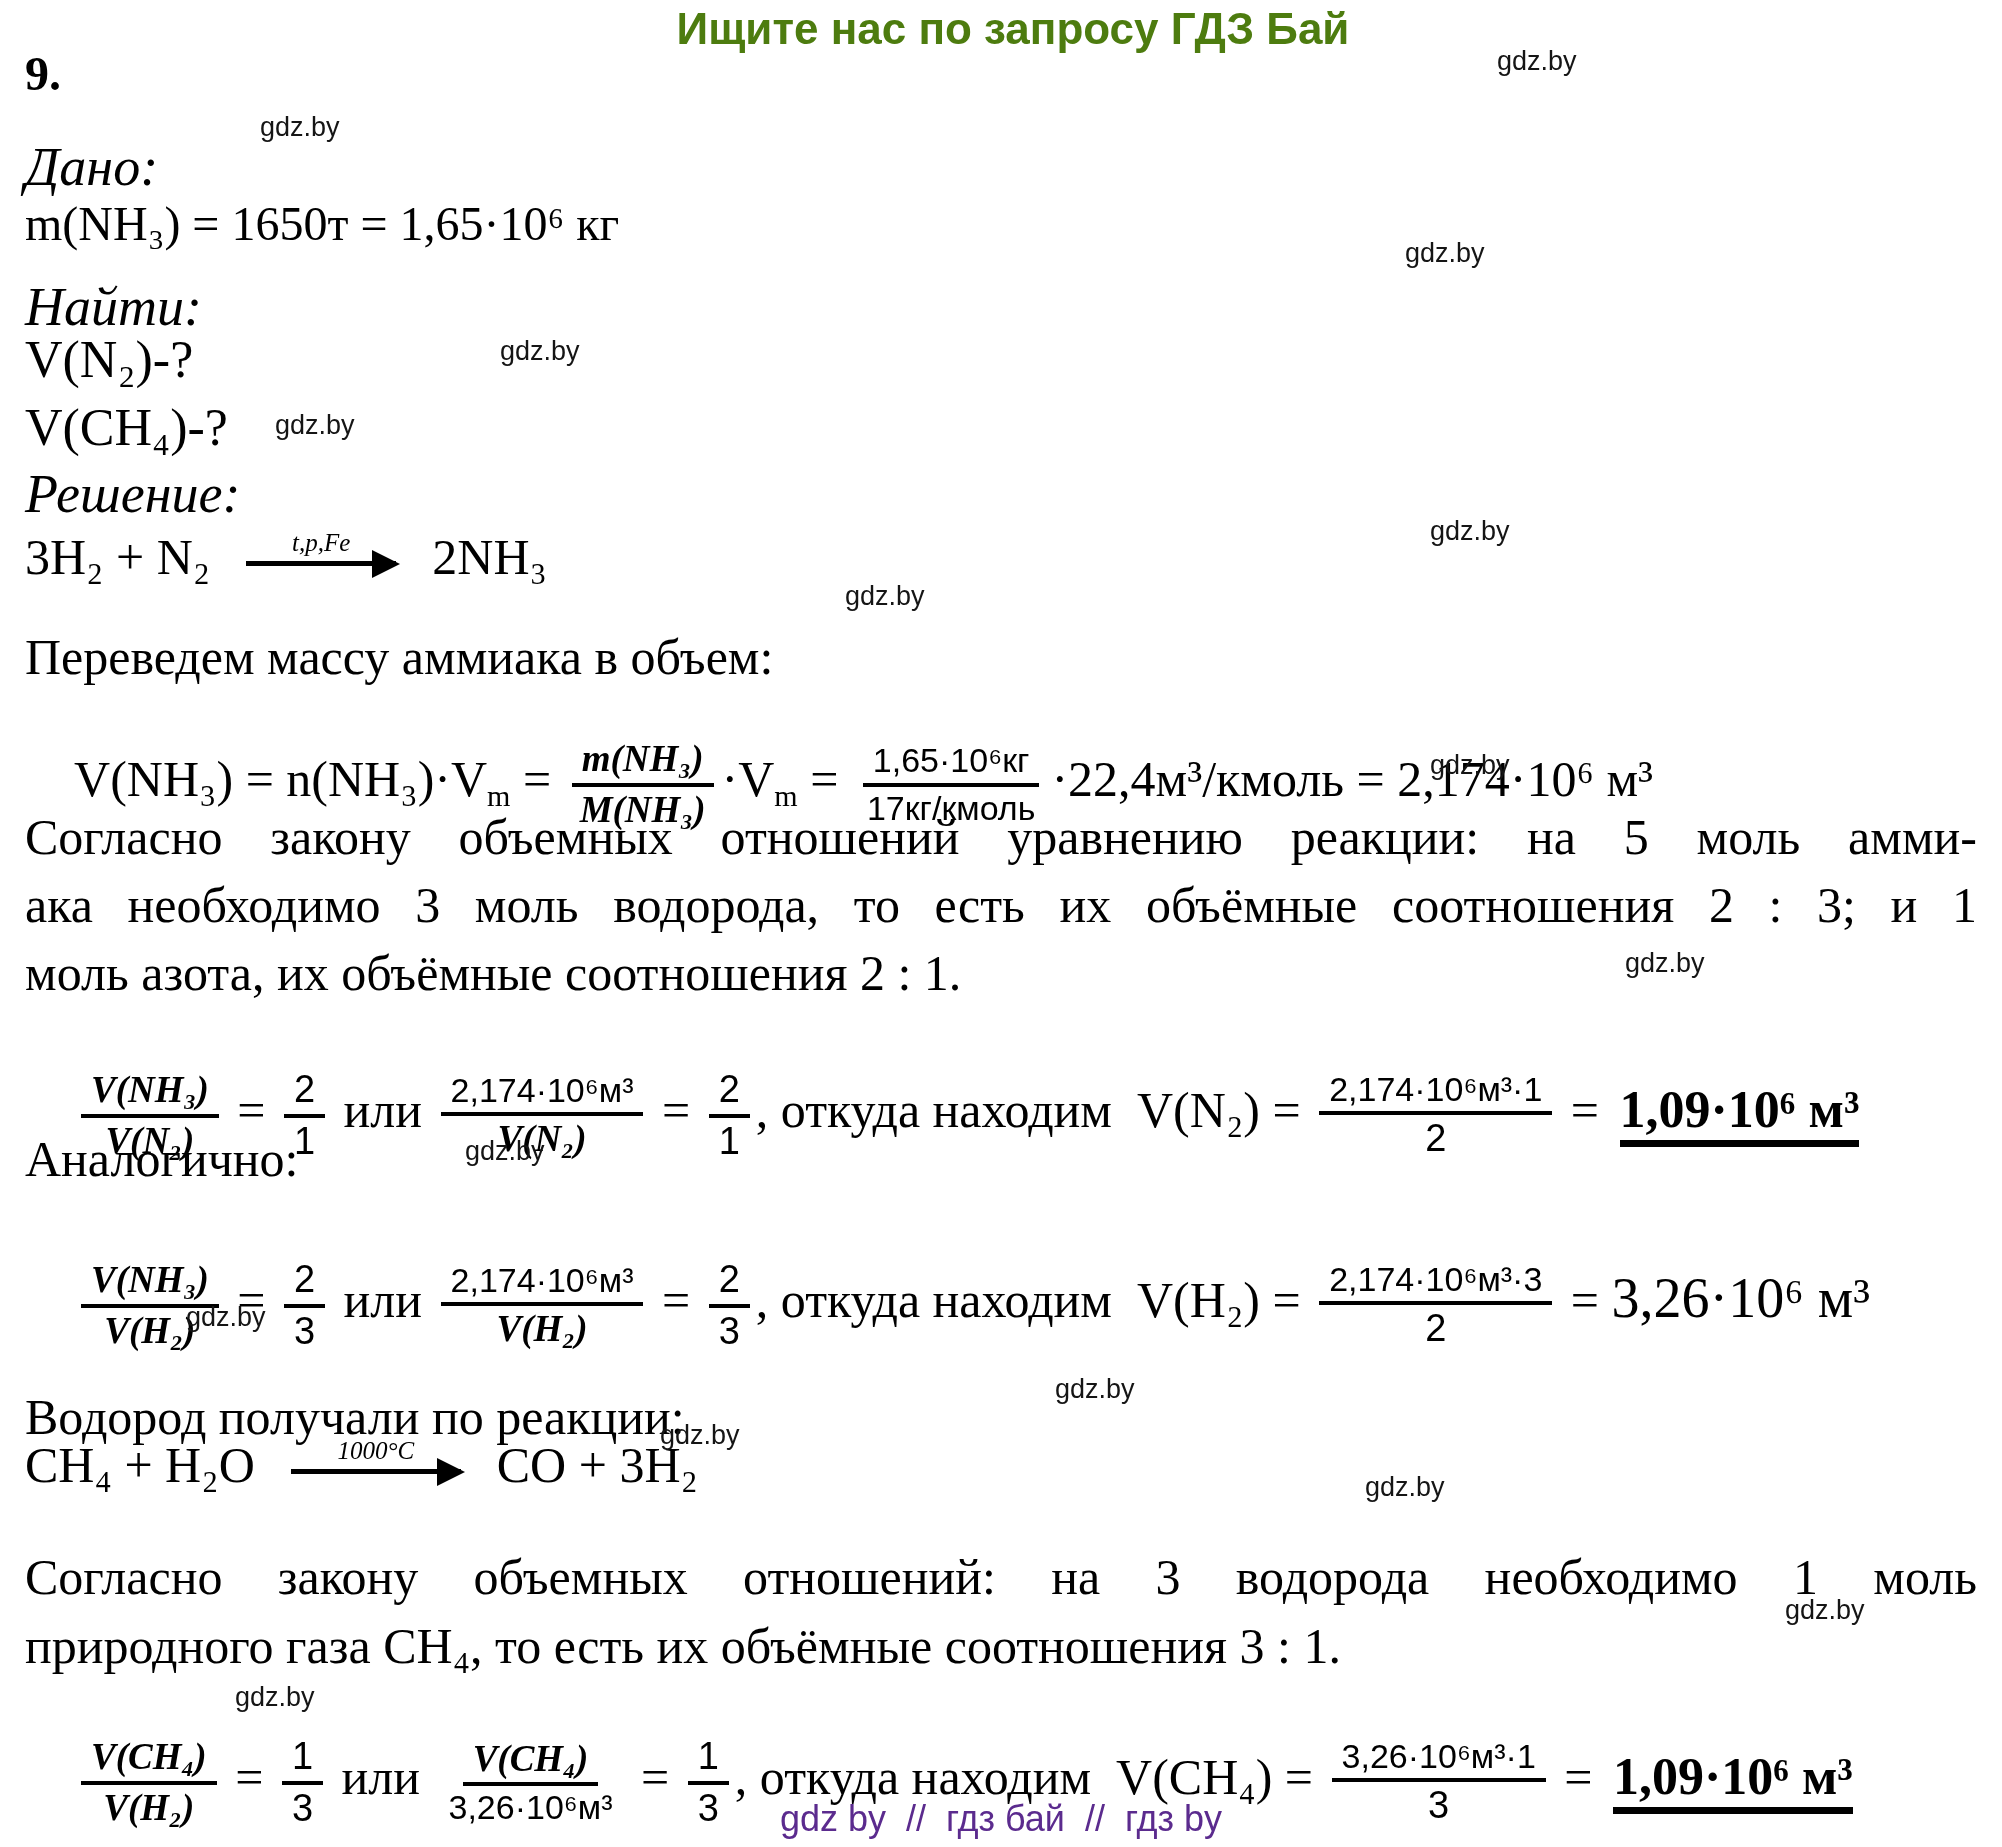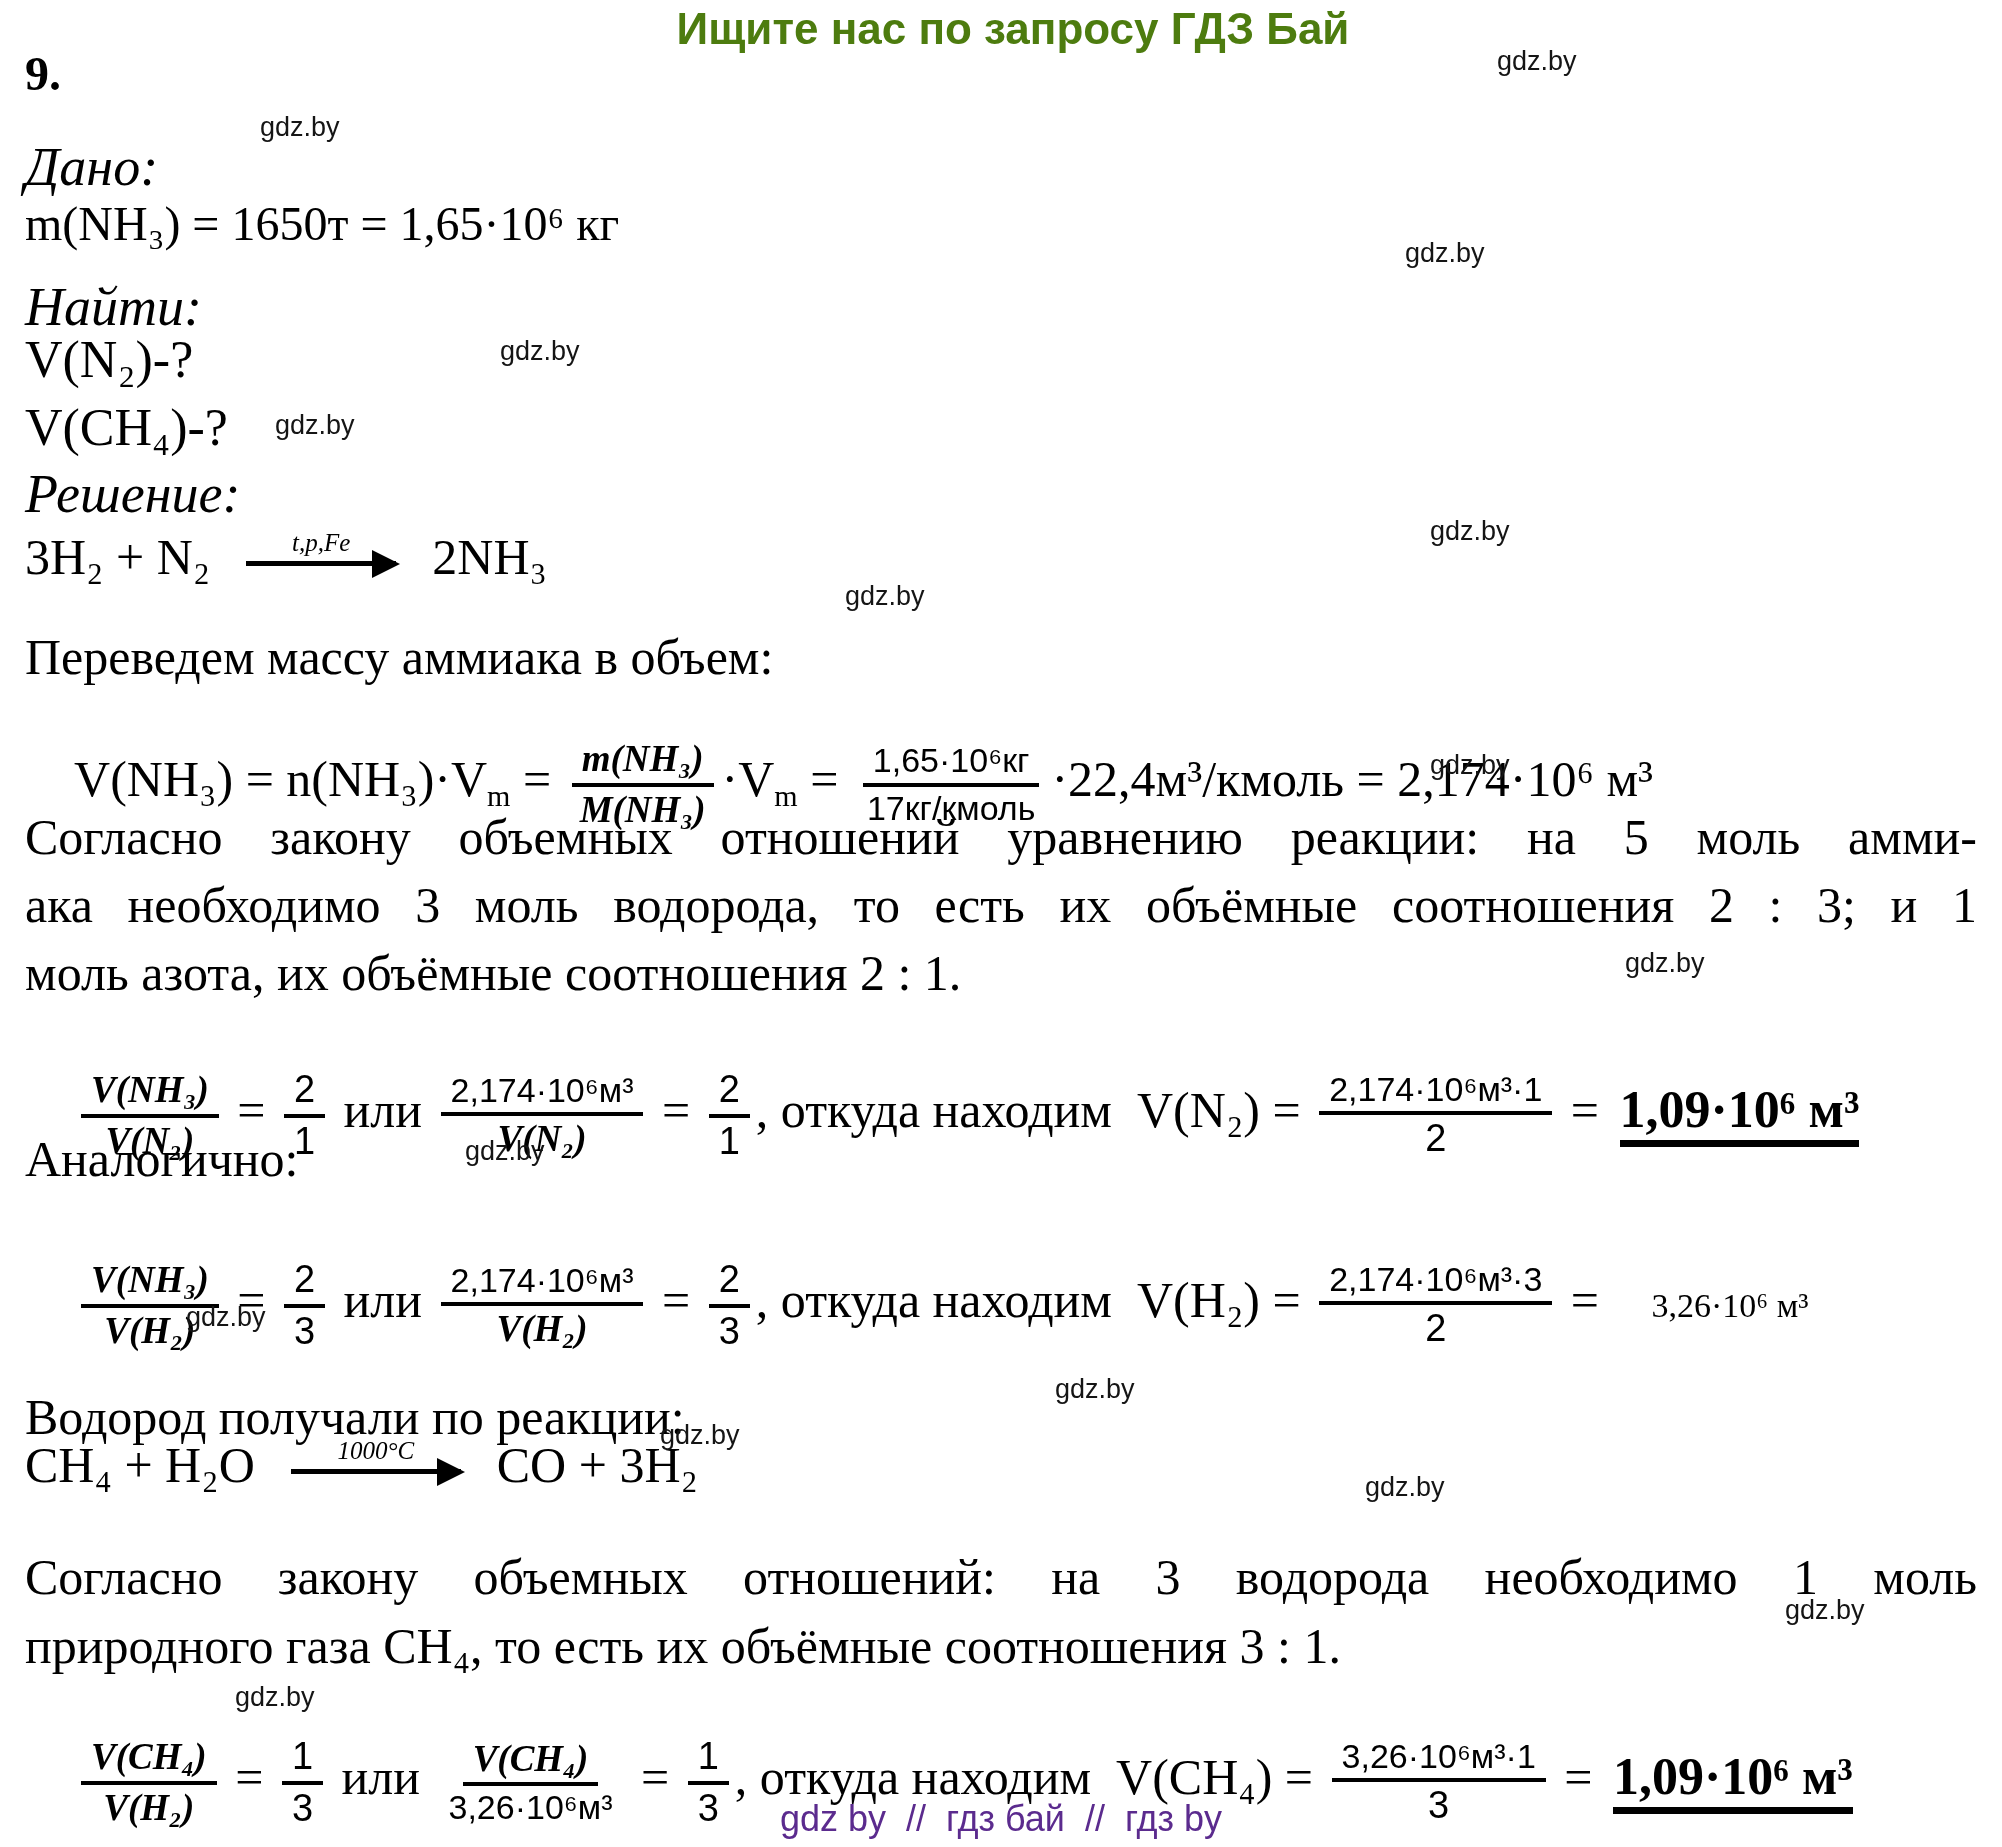--- a/index.html
+++ b/index.html
@@ -48,21 +48,21 @@
   .frac .num{border-bottom:4px solid #000;}
   .frac .num,.frac .den{padding:2px 10px;line-height:1.15;}
   .it{font-style:italic;font-size:37px;font-family:"Liberation Serif","DejaVu Serif",serif;font-weight:bold;}
   .sn{font-family:"Liberation Sans","DejaVu Sans",sans-serif;font-size:34px;}
   .sd{font-family:"Liberation Sans","DejaVu Sans",sans-serif;font-size:38px;}
   .tsub{font-size:30px;vertical-align:-10px;}
   .result{
     font-weight:bold;font-size:52px;border-bottom:7px solid #000;
     padding-bottom:2px;margin-left:8px;white-space:pre;
   }
-  .result-plain{font-size:34px;white-space:pre;margin-left:40px;}
+  .result-plain{font-size:56px;white-space:pre;}
 </style>
 </head>
 <body>
 
 <div class="page">
 
   <div class="abs promo">Ищите нас по запросу ГДЗ Бай</div>
 
   <div class="abs probnum">9.</div>
 

